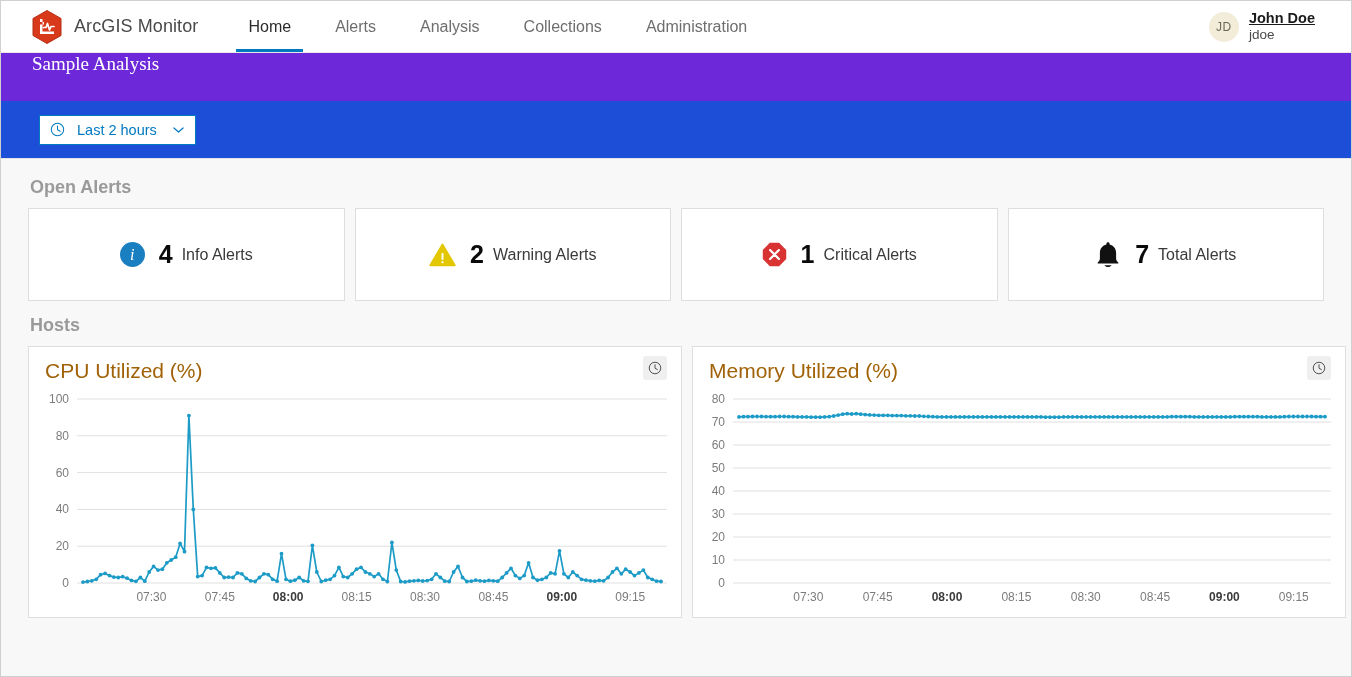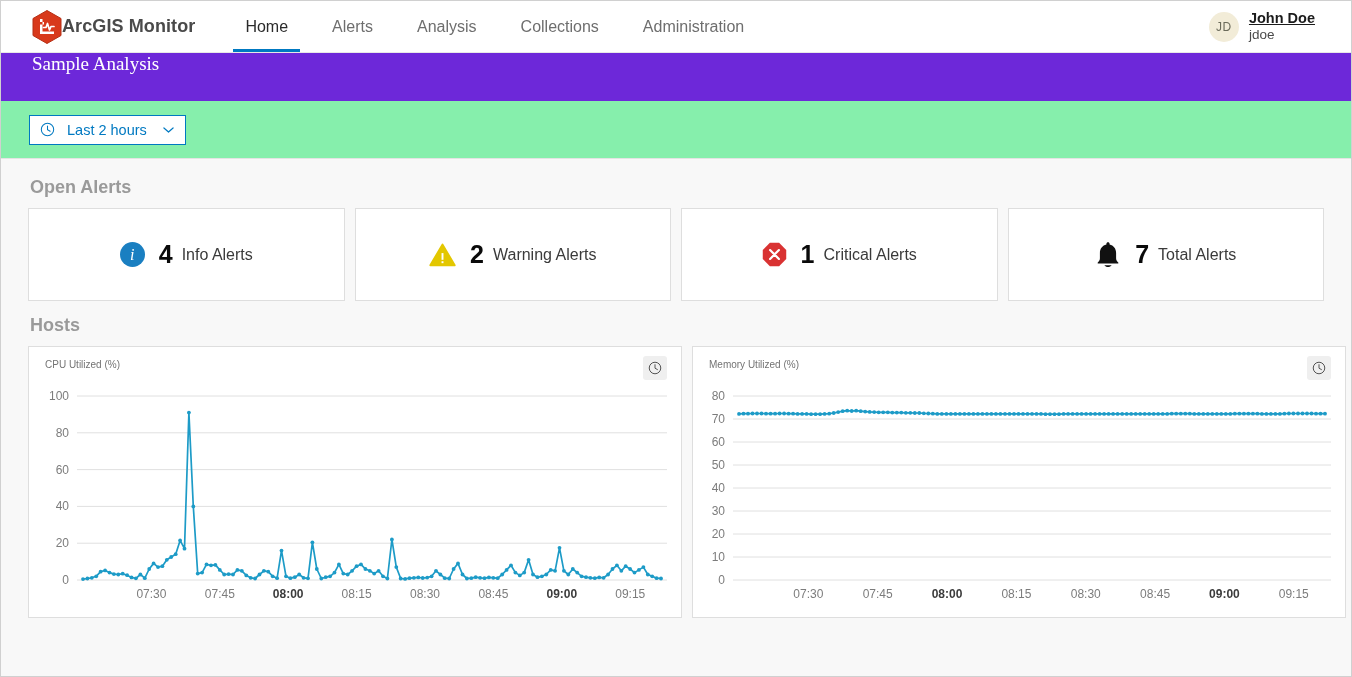--- a/index.html
+++ b/index.html
@@ -21,21 +21,22 @@
   .topnav {
     height: 52px; min-height: 52px;
     background: #ffffff;
     display: flex; align-items: center;
     position: relative;
     border-bottom: 1px solid #e8e8e8;
   }
   .brand { display: flex; align-items: center; padding-left: 31px; }
   .brand-logo { width: 30px; height: 34px; display: block; }
   .brand-name {
-    font-size: 18px; color: #4a4a4a; font-weight: 700;
+    margin-left: 12px;
+    font-size: 18px; color: #4a4a4a; font-weight: 400;
     letter-spacing: .1px;
   }
   .navitems { display: flex; align-items: center; height: 100%; margin-left: 28px; }
   .navitem {
     height: 100%;
     display: flex; align-items: center; justify-content: center;
     padding: 0 22px;
     font-size: 16px; color: #6e6e6e;
     cursor: pointer;
     position: relative;
@@ -65,23 +66,23 @@
     background: #6d28d9;
     display: flex; align-items: flex-start;
     padding-left: 31px;
     font-family: Liberation Serif, serif;
   }
   .titlebar-text { font-size: 19px; color: #ffffff; font-weight: 400; }
 
   
   .filterbar {
     height: 57px; min-height: 57px;
-    background: #86efac;
+    background: #1d4ed8;
     display: flex; align-items: center;
-    padding-left: 28px;
+    padding-left: 38px;
   }
   .timepicker {
     height: 30px;
     border: 1px solid #0079c1;
     display: flex; align-items: center;
     padding: 0 11px 0 10px;
     cursor: pointer; background: #fff;
   }
   .timepicker-label {
     font-size: 14.5px; color: #0079c1; margin: 0 16px 0 12px;
@@ -135,21 +136,21 @@
     height: 272px;
     background: #ffffff;
     border: 1px solid #dedede;
     position: relative;
     padding: 12px 10px 6px 8px;
   }
   .chart-header {
     display: flex; align-items: flex-start; justify-content: space-between;
     padding: 0 4px 0 8px;
   }
-  .chart-title { font-size: 10px; color: #737373; }
+  .chart-title { font-size: 21px; color: #a16207; }
   .clock-btn {
     width: 24px; height: 24px; border-radius: 3px;
     background: #efefef;
     display: flex; align-items: center; justify-content: center;
     cursor: pointer;
     margin-top: -3px;
   }
   .plot { position: relative; margin-top: 8px; }
   svg.plotsvg { display: block; }
   text.ytick { font-family: "Liberation Sans", sans-serif; font-size: 12px; fill: #7c7c7c; }

